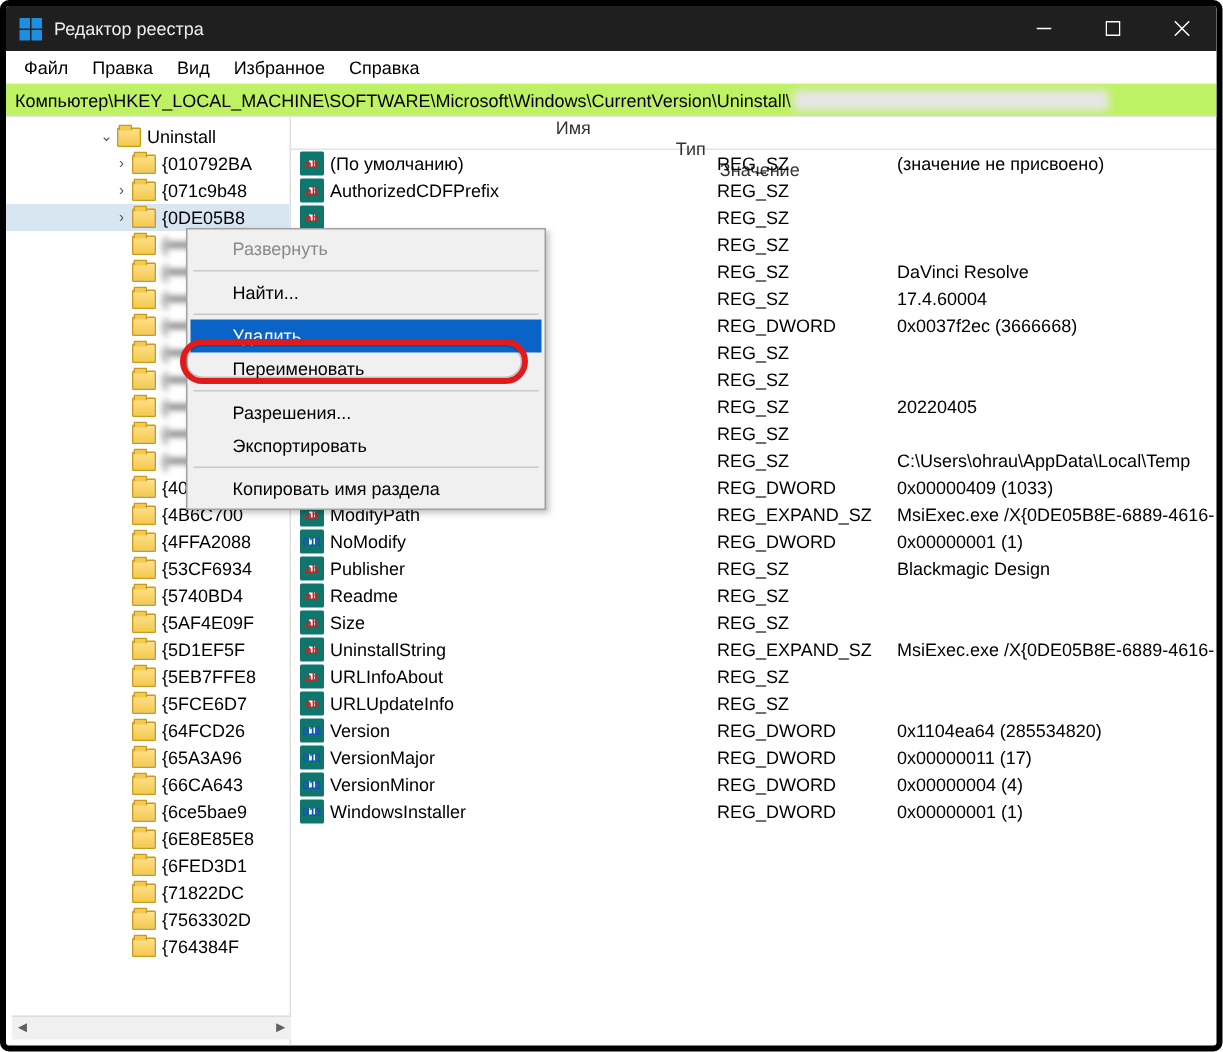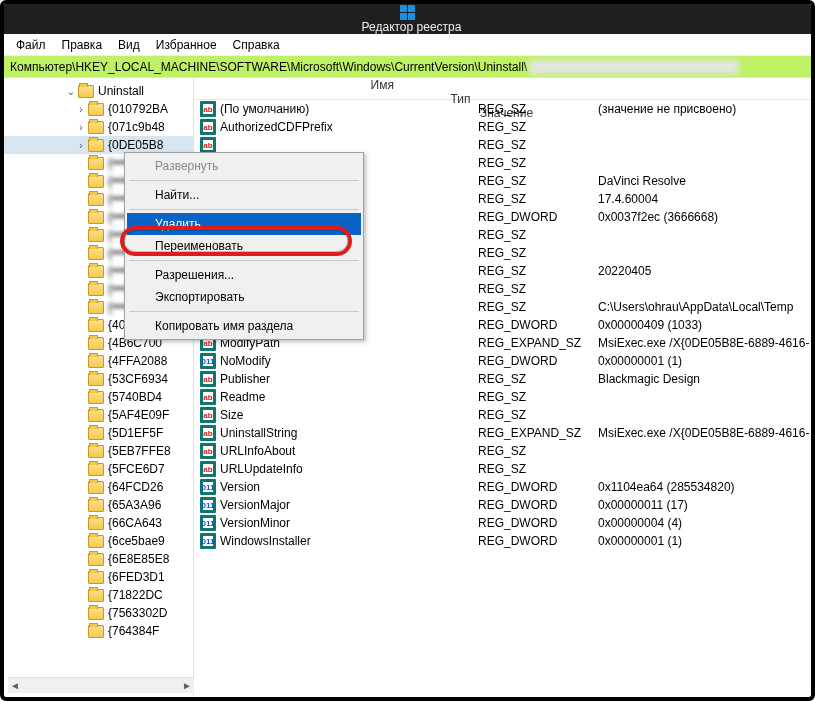--- a/index.html
+++ b/index.html
@@ -1,18 +1,18 @@
 <!DOCTYPE html>
 <html><head>
 <meta charset="utf-8">
 <style>
 * { box-sizing: border-box; margin: 0; padding: 0; font-family: "Segoe UI", Tahoma, sans-serif; font-size: 12px; }
 body { background: #fff; width: 815px; height: 701px; overflow: hidden; border: 4px solid #000; border-radius: 6px; position: relative; }
 
-.titlebar { background: #1f1f1f; color: #fff; height: 30px; display: flex; align-items: center; padding-left: 8px; flex-direction: column; }
+.titlebar { background: #1f1f1f; color: #fff; height: 30px; display: flex; align-items: center; padding-left: 8px; }
 .titlebar .app-icon { width: 16px; height: 16px; margin-right: 8px; display: flex; flex-wrap: wrap; }
 .titlebar .app-icon span { width: 7px; height: 7px; background: #1d8ee0; margin: 0.5px; }
 .titlebar .title { flex: 1; font-size: 12px; color: #eee; }
 .win-btns { display: flex; height: 100%; }
 .win-btn { width: 46px; height: 100%; display: flex; align-items: center; justify-content: center; color: #fff; }
 .win-btn svg { stroke: #fff; stroke-width: 1; fill: none; }
 
 .menubar { background: #fff; height: 22px; display: flex; align-items: center; padding: 0 4px; border-bottom: 1px solid #f0f0f0; }
 .menubar .menu-item { padding: 2px 8px; cursor: default; }
 
@@ -29,21 +29,21 @@
 .folder-icon::before { content: ""; position: absolute; top: -3px; left: 0; width: 7px; height: 3px; background: #f3c94f; border: 1px solid #c99a1d; border-bottom: none; border-radius: 1px 1px 0 0; }
 .chev { width: 10px; text-align: center; color: #555; margin-right: 2px; font-size: 10px; }
 
 .list-pane { flex: 1; overflow: hidden; }
 .list-header { display: flex; height: 22px; align-items: center; border-bottom: 1px solid #e4e4e4; flex-direction: column; }
 .list-header div { padding-left: 8px; color: #333; }
 .col-name { width: 280px; }
 .col-type { width: 120px; }
 .col-val { flex: 1; }
 .list-body .vrow { display: flex; align-items: center; height: 18px; padding-left: 6px; white-space: nowrap; }
-.value-icon { width: 16px; height: 16px; margin-right: 4px; border: 3px solid #0f766e; border-radius: 1px; display: flex; align-items: center; justify-content: center; font-size: 8px; font-weight: bold; flex-shrink: 0; }
+.value-icon { width: 16px; height: 16px; margin-right: 4px; border: 6px solid #0f766e; border-radius: 1px; display: flex; align-items: center; justify-content: center; font-size: 8px; font-weight: bold; flex-shrink: 0; }
 .value-icon.str { color: #d02020; }
 .value-icon.dw  { color: #1650c4; }
 .vrow .nm { width: 258px; overflow: hidden; }
 .vrow .tp { width: 120px; }
 .vrow .vl { flex: 1; overflow: hidden; }
 
 
 .ctx { position: absolute; left: 120px; top: 148px; width: 240px; background: #f0f0f0; border: 1px solid #a0a0a0; box-shadow: 2px 2px 4px rgba(0,0,0,.25); padding: 2px; z-index: 20; }
 .ctx .mi { height: 22px; display: flex; align-items: center; padding: 0 24px 0 28px; position: relative; }
 .ctx .mi.disabled { color: #8a8a8a; }

